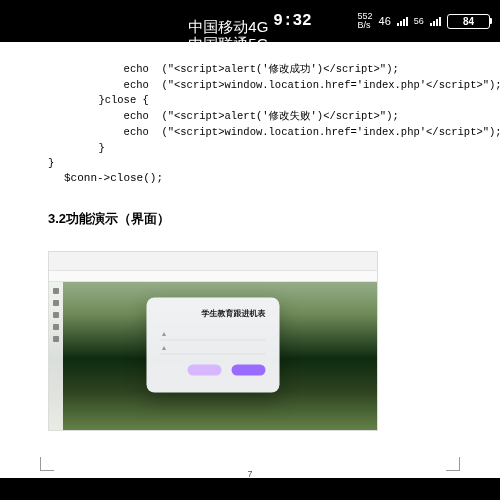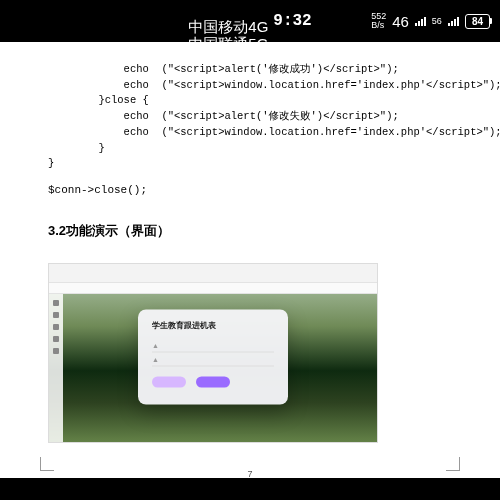--- a/index.html
+++ b/index.html
@@ -12,47 +12,47 @@
     font-size: 11px;
   }
   .status-center { position: absolute; left: 50%; transform: translateX(-50%); display: flex; align-items: center; gap: 3px; }
   .carriers { line-height: 1.1; font-size: 15px; margin-top: 29px; }
   .time { font-size: 16px; font-weight: 600; margin-left: 2px; font-family: Liberation Mono, monospace; }
   .status-right { display: flex; align-items: center; gap: 6px; }
   .speed { line-height: 1; font-size: 9px; }
   .sig { display: inline-flex; align-items: flex-end; gap: 1px; }
   .sig i { width: 2px; background: #fff; display: block; }
   .sig i:nth-child(1){height:3px}.sig i:nth-child(2){height:5px}.sig i:nth-child(3){height:7px}.sig i:nth-child(4){height:9px}
-  .batt { display: inline-flex; align-items: center; border: 1.5px solid #fff; border-radius: 3px; padding: 1px 6px; font-size: 10px; font-weight: 700; position: relative; }
+  .batt { display: inline-flex; align-items: center; border: 1.5px solid #fff; border-radius: 3px; padding: 1px 15px; font-size: 10px; font-weight: 700; position: relative; }
   .batt::after { content:''; position:absolute; right:-3px; top:3px; width:2px; height:6px; background:#fff; border-radius:0 1px 1px 0; }
 
   .page { background: #fff; width: 500px; height: 447px; position: relative; padding-top: 4px; }
 
   .code { font-family: "Courier New", monospace; font-size: 10.5px; line-height: 1.5; white-space: pre; padding-left: 48px; color: #000; }
 
-  .closer { font-family: "Courier New", monospace; font-size: 11px; padding-left: 48px; margin-top: 12px; }
+  .closer { font-family: "Courier New", monospace; font-size: 11px; padding-left: 64px; }
 
   .heading { font-size: 13px; font-weight: 700; padding-left: 48px; margin-top: 26px; margin-bottom: 23px; }
 
   .shot {
     margin-left: 48px; width: 330px; height: 180px;
     background: linear-gradient(180deg,#b9cdb5 0%, #6f8a57 35%, #0e2a10 60%, #2d4220 78%, #638147 100%);
     position: relative; border: 1px solid #dcdcdc;
   }
   .shot::before {
     content:''; position:absolute; left:0; right:0; top:0; height:18px; background:#f3f3f3;
   }
   .browbar { position:absolute; left:0; right:0; top:18px; height:12px; background:#fafafa; border-top:1px solid #e3e3e3; border-bottom:1px solid #e3e3e3; }
   .sideicons { position:absolute; left:0; top:30px; bottom:0; width:14px; background:rgba(255,255,255,.85); display:flex; flex-direction:column; gap:6px; padding-top:6px; align-items:center; }
   .sideicons b { width:6px; height:6px; background:#888; display:block; border-radius:1px; }
   .card {
     position:absolute; left:50%; top:52%; transform:translate(-50%,-50%);
-    width:150px; height:95px; background:rgba(245,245,248,.96); border-radius:8px;
+    width:133px; height:95px; background:rgba(245,245,248,.96); border-radius:8px;
     box-shadow: 0 8px 20px rgba(0,0,0,.25); padding:10px 14px 8px;
-    display:flex; flex-direction:column; align-items:flex-start;
+    display:flex; flex-direction:column; align-items:flex-end;
   }
   .card-title { font-size:8px; font-weight:700; color:#222; margin-bottom:8px; }
   .field { width:100%; display:flex; align-items:center; gap:4px; font-size:7px; color:#999; border-bottom:1px solid #ddd; padding:3px 0; }
   .btns { display:flex; gap:10px; margin-top:10px; }
   .btn { width:34px; height:11px; border-radius:6px; }
   .btn1 { background:#d7b7ff; } .btn2 { background:#9a6bff; }
 
   .footer { position:absolute; bottom:10px; left:0; right:0; text-align:center; font-size:9px; color:#555; }
   .crop { position:absolute; width:14px; height:14px; }
   .crop.bl { left:40px; bottom:18px; border-left:1px solid #999; border-bottom:1px solid #999; }
@@ -70,21 +70,21 @@
       <div>中国移动4G</div>
       <div>中国联通5G</div>
     </div>
     <div class="time">9:32</div>
   </div>
   <div class="status-right">
     <div class="speed">
       <div>552</div>
       <div>B/s</div>
     </div>
-    <span style="font-size:15px">46</span>
+    <span style="font-size:11px">46</span>
     <span class="sig">
         <i></i>
         <i></i>
         <i></i>
         <i></i>
       </span>
     <span style="font-size:9px">56</span>
     <span class="sig">
         <i></i>
         <i></i>

